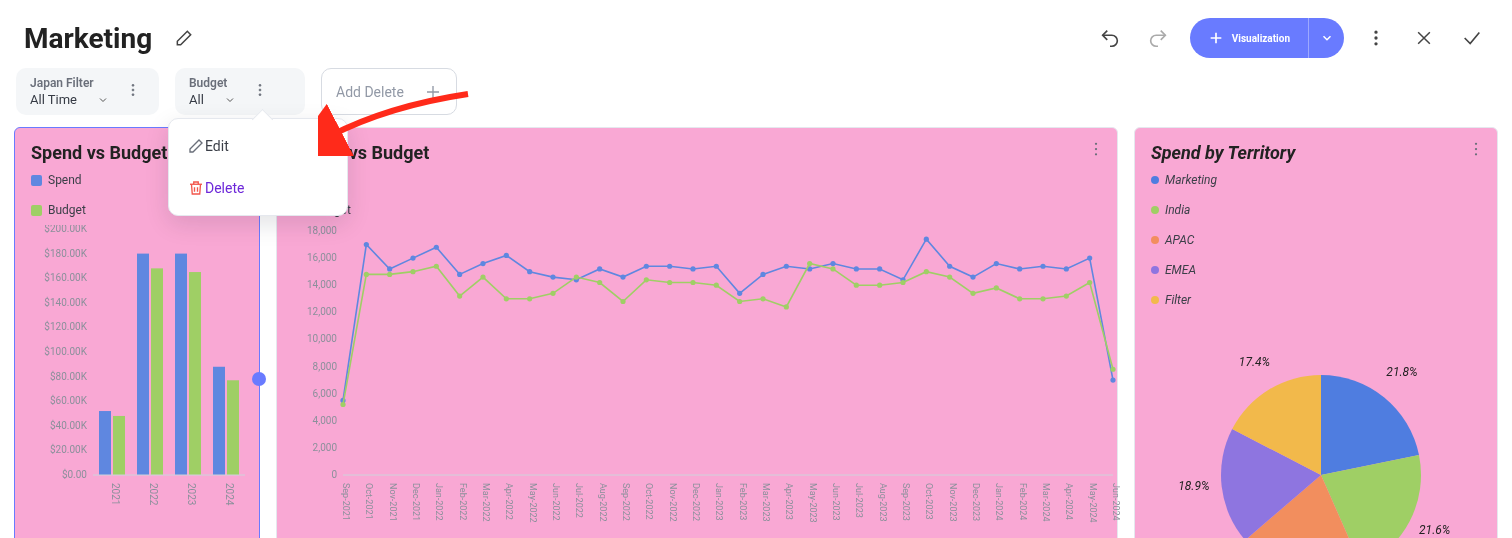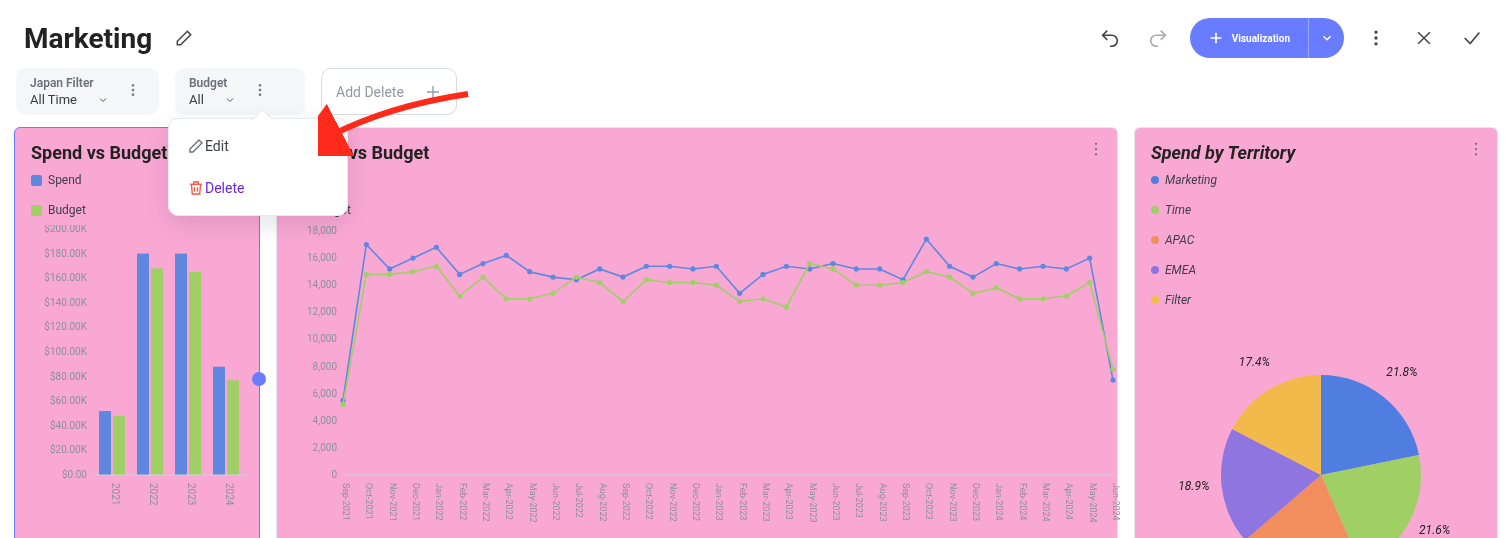--- a/index.html
+++ b/index.html
@@ -471,21 +471,21 @@
         </svg>
     </div>
     <div class="card-title">Spend by Territory</div>
     <div class="legend">
       <div class="lg-item">
           <span class="lg-dot" style="background:#4f7de0"></span>
           <span>Marketing</span>
         </div>
       <div class="lg-item">
           <span class="lg-dot" style="background:#9fcf65"></span>
-          <span>Time</span>
+          <span>India</span>
         </div>
       <div class="lg-item">
           <span class="lg-dot" style="background:#f28e5e"></span>
           <span>APAC</span>
         </div>
       <div class="lg-item">
           <span class="lg-dot" style="background:#8e75e0"></span>
           <span>EMEA</span>
         </div>
       <div class="lg-item">

